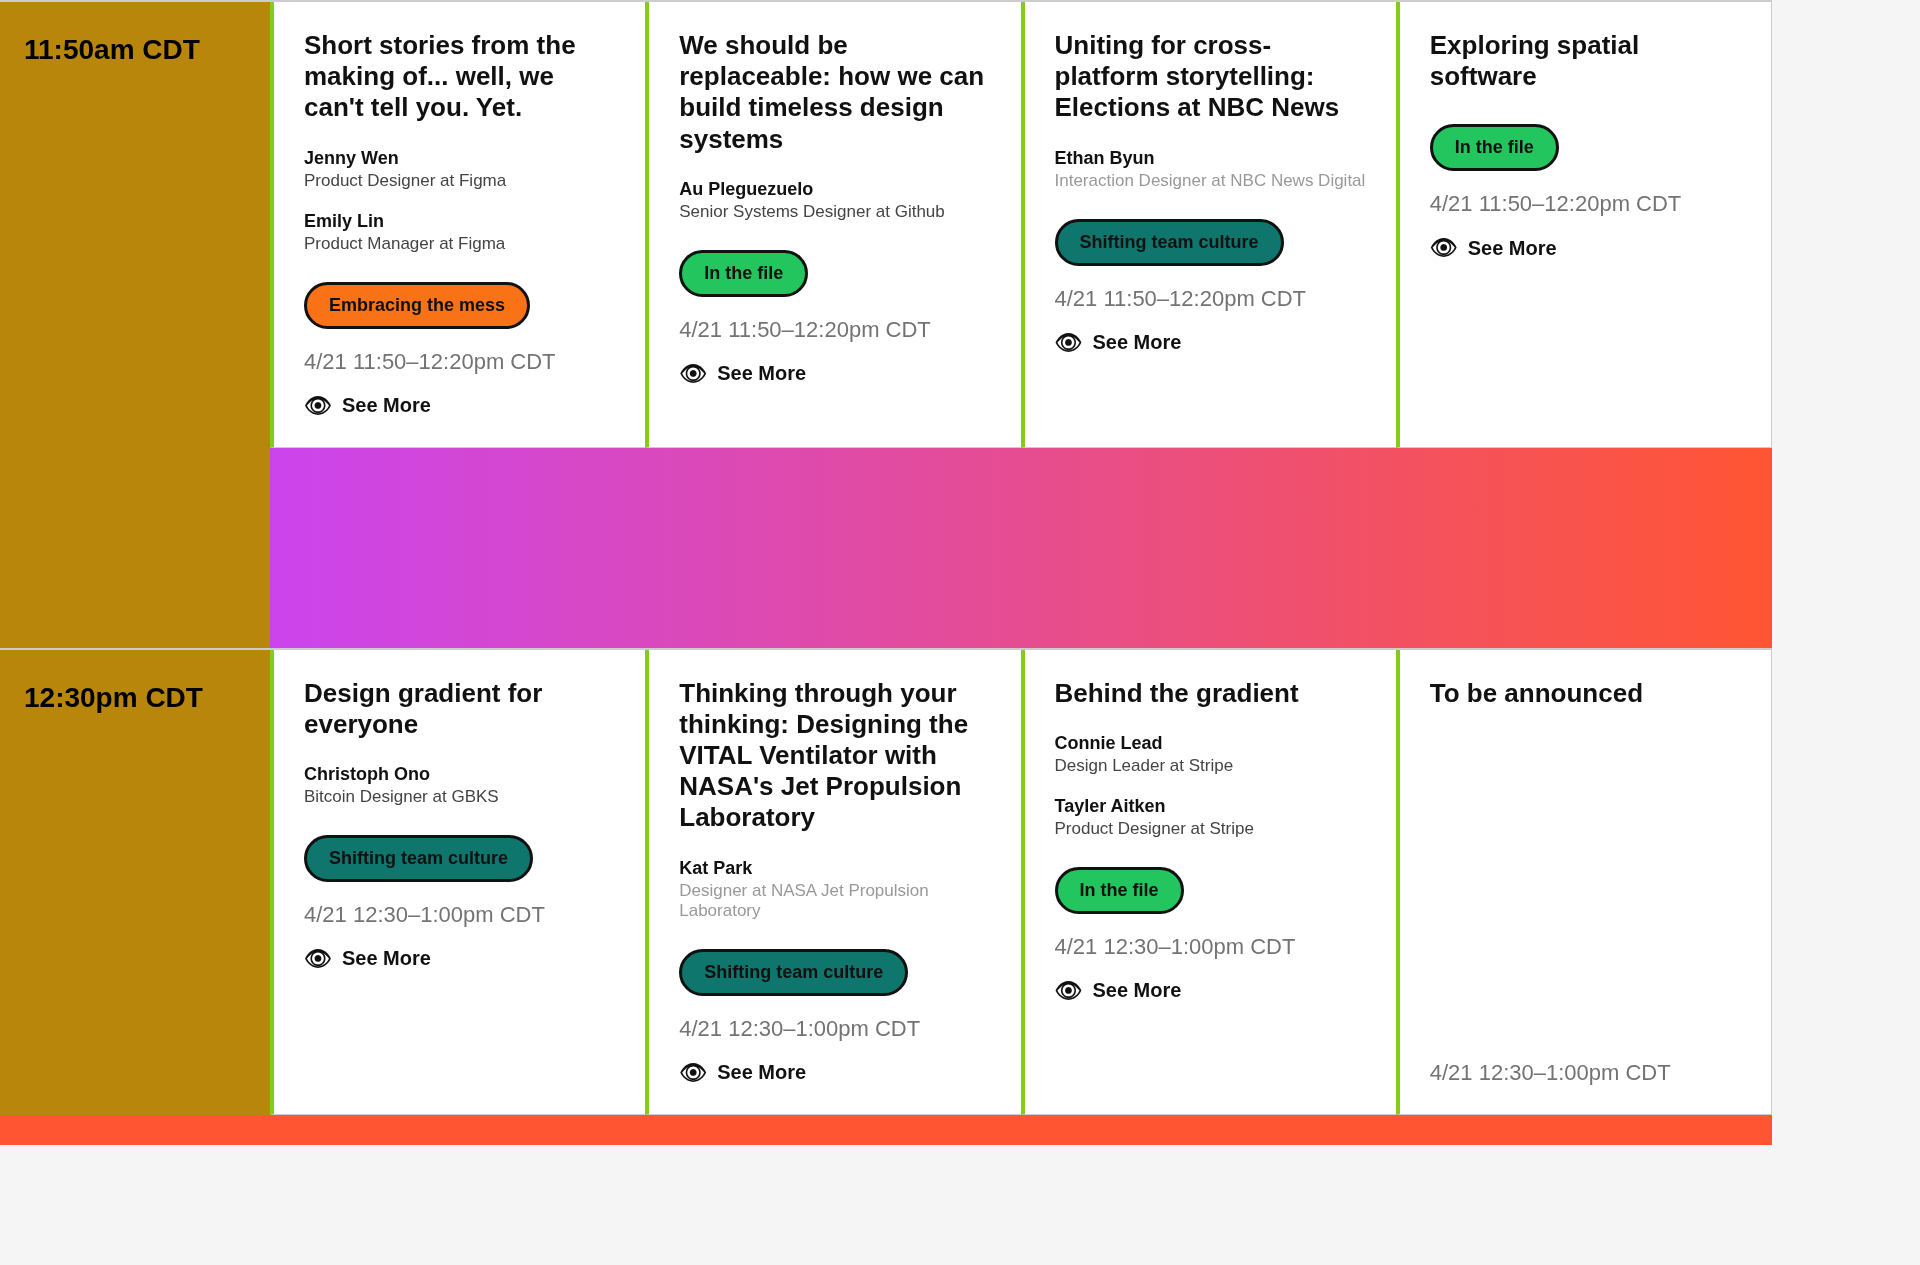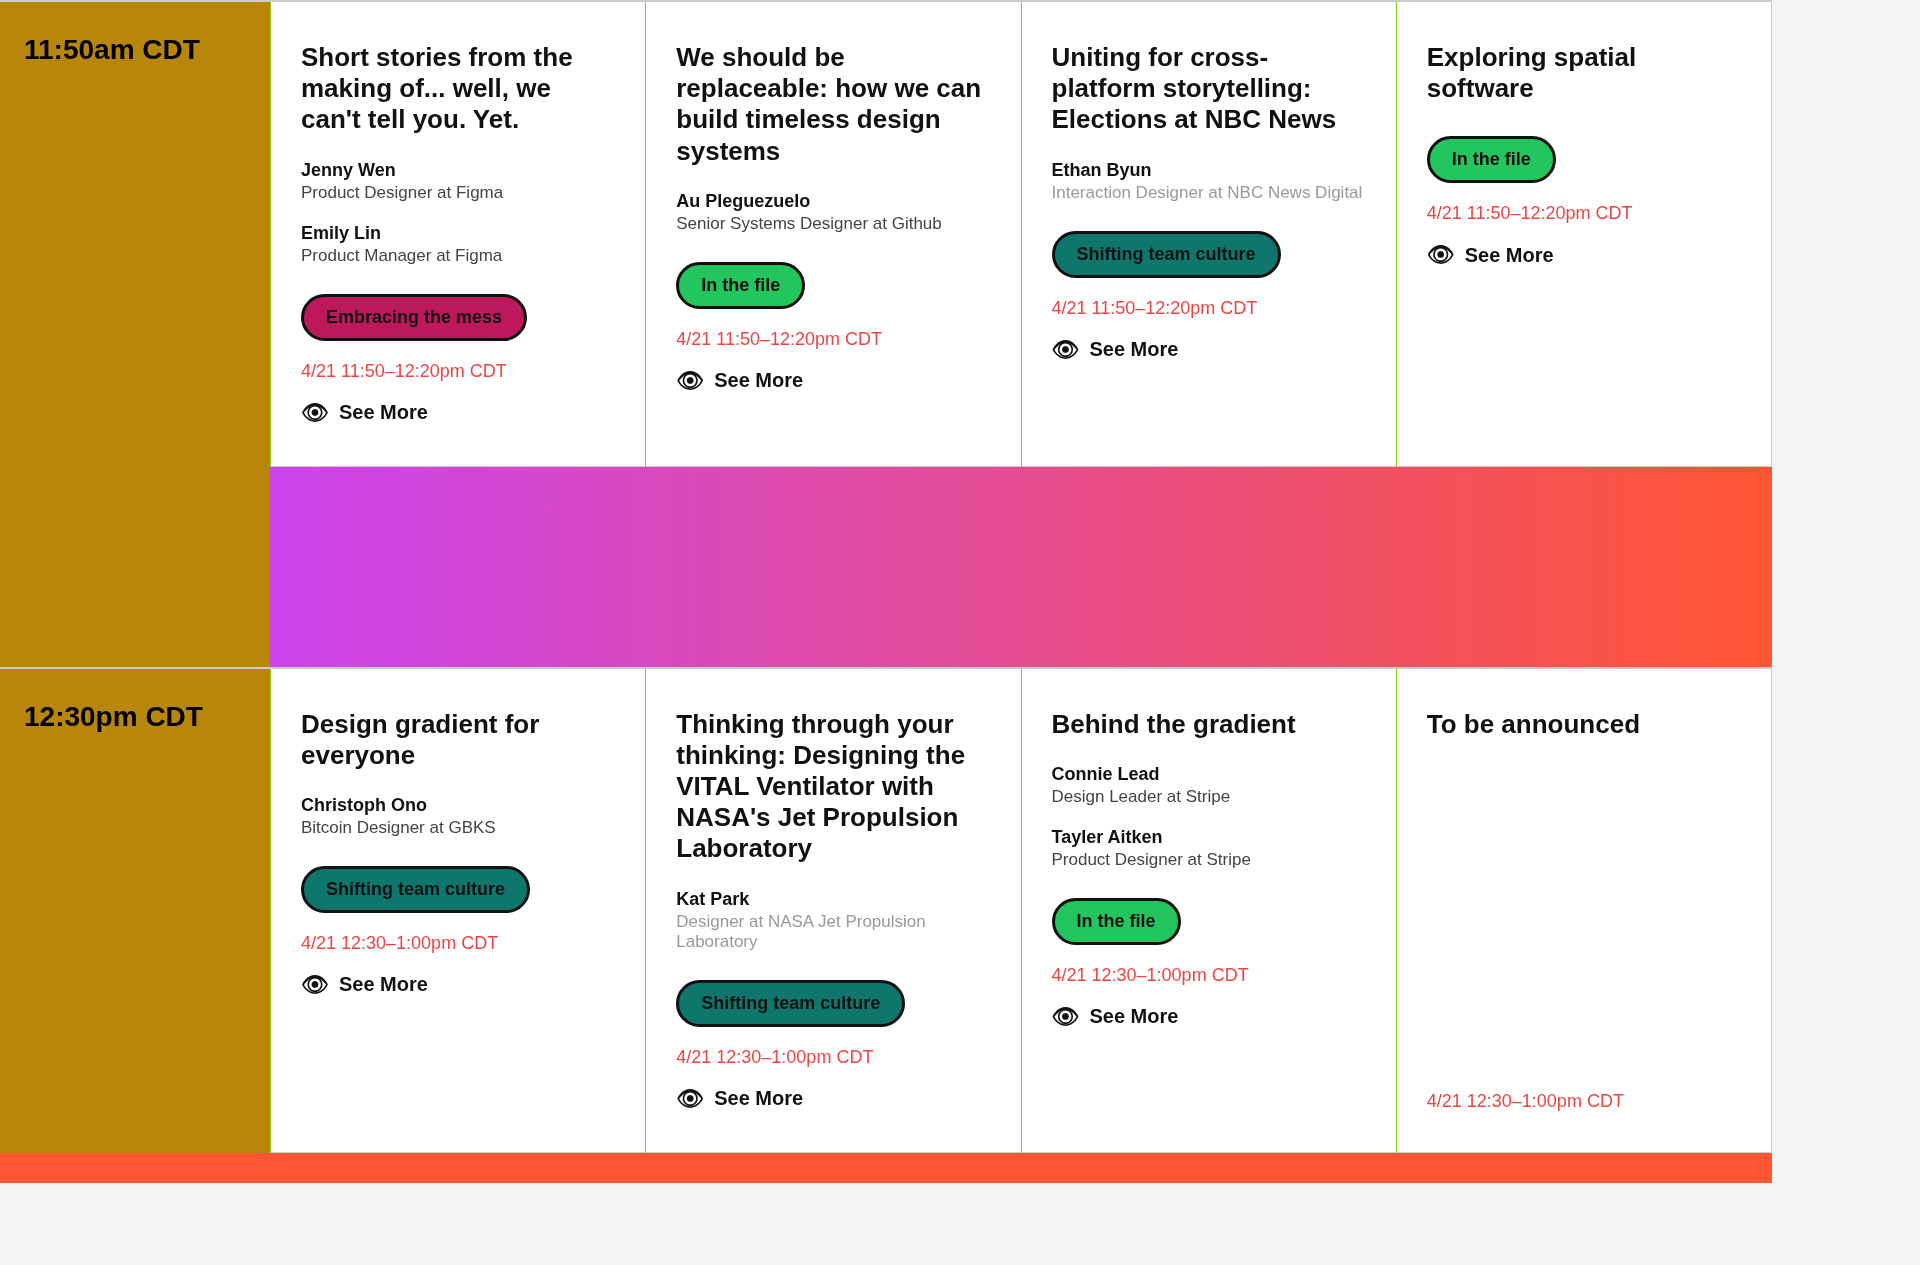--- a/index.html
+++ b/index.html
@@ -33,23 +33,23 @@
     }
 
     .sessions-grid {
       display: flex;
       flex: 1;
     }
 
     .session-card {
       flex: 1;
       background: #fff;
-      border-left: 1px solid #84cc16;
+      border-left: 4px solid #84cc16;
       border-bottom: 1px solid #ccc;
-      padding: 40px 30px;
+      padding: 28px 30px;
       display: flex;
       flex-direction: column;
       gap: 10px;
     }
 
     .session-card:last-child {
       border-right: 1px solid #ccc;
     }
 
     .session-title {
@@ -87,37 +87,37 @@
       padding: 10px 22px;
       font-size: 18px;
       font-weight: 700;
       margin-top: 14px;
       margin-bottom: 6px;
       border: 3px solid #111;
       width: fit-content;
     }
 
     .tag-green {
-      background: #be185d;
+      background: #f97316;
       color: #111;
     }
 
     .tag-yellow {
       background: #22c55e;
       color: #111;
     }
 
     .tag-purple {
       background: #0f766e;
       color: #111;
     }
 
     .session-time {
-      font-size: 18px;
-      color: #ef4444;
+      font-size: 22px;
+      color: #737373;
       font-weight: 400;
       margin-top: 4px;
     }
 
     .see-more {
       display: flex;
       align-items: center;
       gap: 10px;
       font-size: 20px;
       font-weight: 700;

